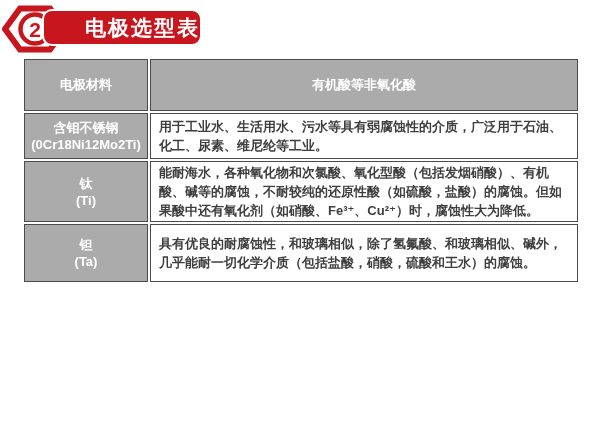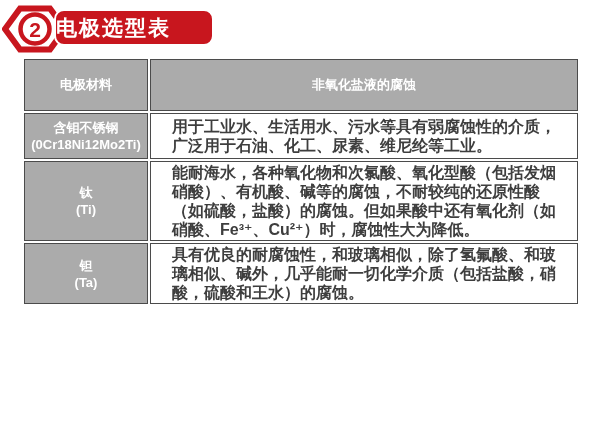--- a/index.html
+++ b/index.html
@@ -5,23 +5,23 @@
   html,body{margin:0;padding:0;background:#ffffff;}
   body{
     width:600px;height:431px;overflow:hidden;position:relative;
     font-family:"Liberation Sans","DejaVu Sans",sans-serif;
     -webkit-font-smoothing:antialiased;
   }
   
   .page-header{position:relative;width:600px;height:57px;}
   .hex-badge{position:absolute;left:2px;top:5px;width:66px;height:48px;z-index:1;}
   .title-banner{
-    position:absolute;left:54px;top:9px;width:156px;height:33px;z-index:2;
+    position:absolute;left:42px;top:9px;width:156px;height:33px;z-index:2;
     background:#c8161e;border:2px solid #ffffff;border-radius:10px;
-    display:flex;align-items:center;justify-content:flex-start;
+    display:flex;align-items:center;justify-content:flex-end;
   }
   .title-banner span{
     color:#ffffff;font-size:21px;font-weight:bold;letter-spacing:2px;line-height:1;
   }
   
   table.sel-table{
     position:absolute;left:22px;top:57px;width:558px;
     border-collapse:separate;border-spacing:2px;table-layout:fixed;
     background:#ffffff;
   }
@@ -33,22 +33,22 @@
   .sel-table th{
     background:#ababab;color:#ffffff;font-size:13px;
     text-align:center;vertical-align:middle;padding:16px 4px;
   }
   .sel-table td.mat{
     background:#ababab;color:#ffffff;font-size:13px;line-height:17px;
     text-align:center;vertical-align:middle;padding:2px 3px;
     white-space:pre-line;
   }
   .sel-table td.desc{
-    background:#ffffff;color:#3e3e3e;font-size:16px;line-height:19px;
-    text-align:left;vertical-align:middle;padding:1px 21px;
+    background:#ffffff;color:#3e3e3e;font-size:13px;line-height:19px;
+    text-align:left;vertical-align:middle;padding:1px 8px;
     word-break:break-all;
   }
   .sel-table thead tr{height:26px;}
   .sel-table tbody tr:nth-child(1){height:46px;}
   .sel-table tbody tr:nth-child(2){height:42px;}
   .sel-table tbody tr:nth-child(3){height:58px;}
   .sel-table tbody tr:nth-child(4){height:68px;}
   .sel-table tbody tr:nth-child(5){height:42px;}
   .sel-table tbody tr:nth-child(6){height:20px;}
   .sel-table tbody tr:nth-child(7){height:20px;}
@@ -68,21 +68,21 @@
 </div>
 
 <table class="sel-table">
   <colgroup>
       <col class="c-mat">
       <col>
     </colgroup>
   <thead>
     <tr>
       <th>电极材料</th>
-      <th>非氧化盐液的腐蚀</th>
+      <th>有机酸等非氧化酸</th>
     </tr>
   </thead>
   <tbody id="table-body">
       <tr>
         <td class="mat">含钼不锈钢
 (0Cr18Ni12Mo2Ti)</td>
         <td class="desc">用于工业水、生活用水、污水等具有弱腐蚀性的介质，广泛用于石油、化工、尿素、维尼纶等工业。</td>
       </tr>
       <tr>
         <td class="mat">钛

